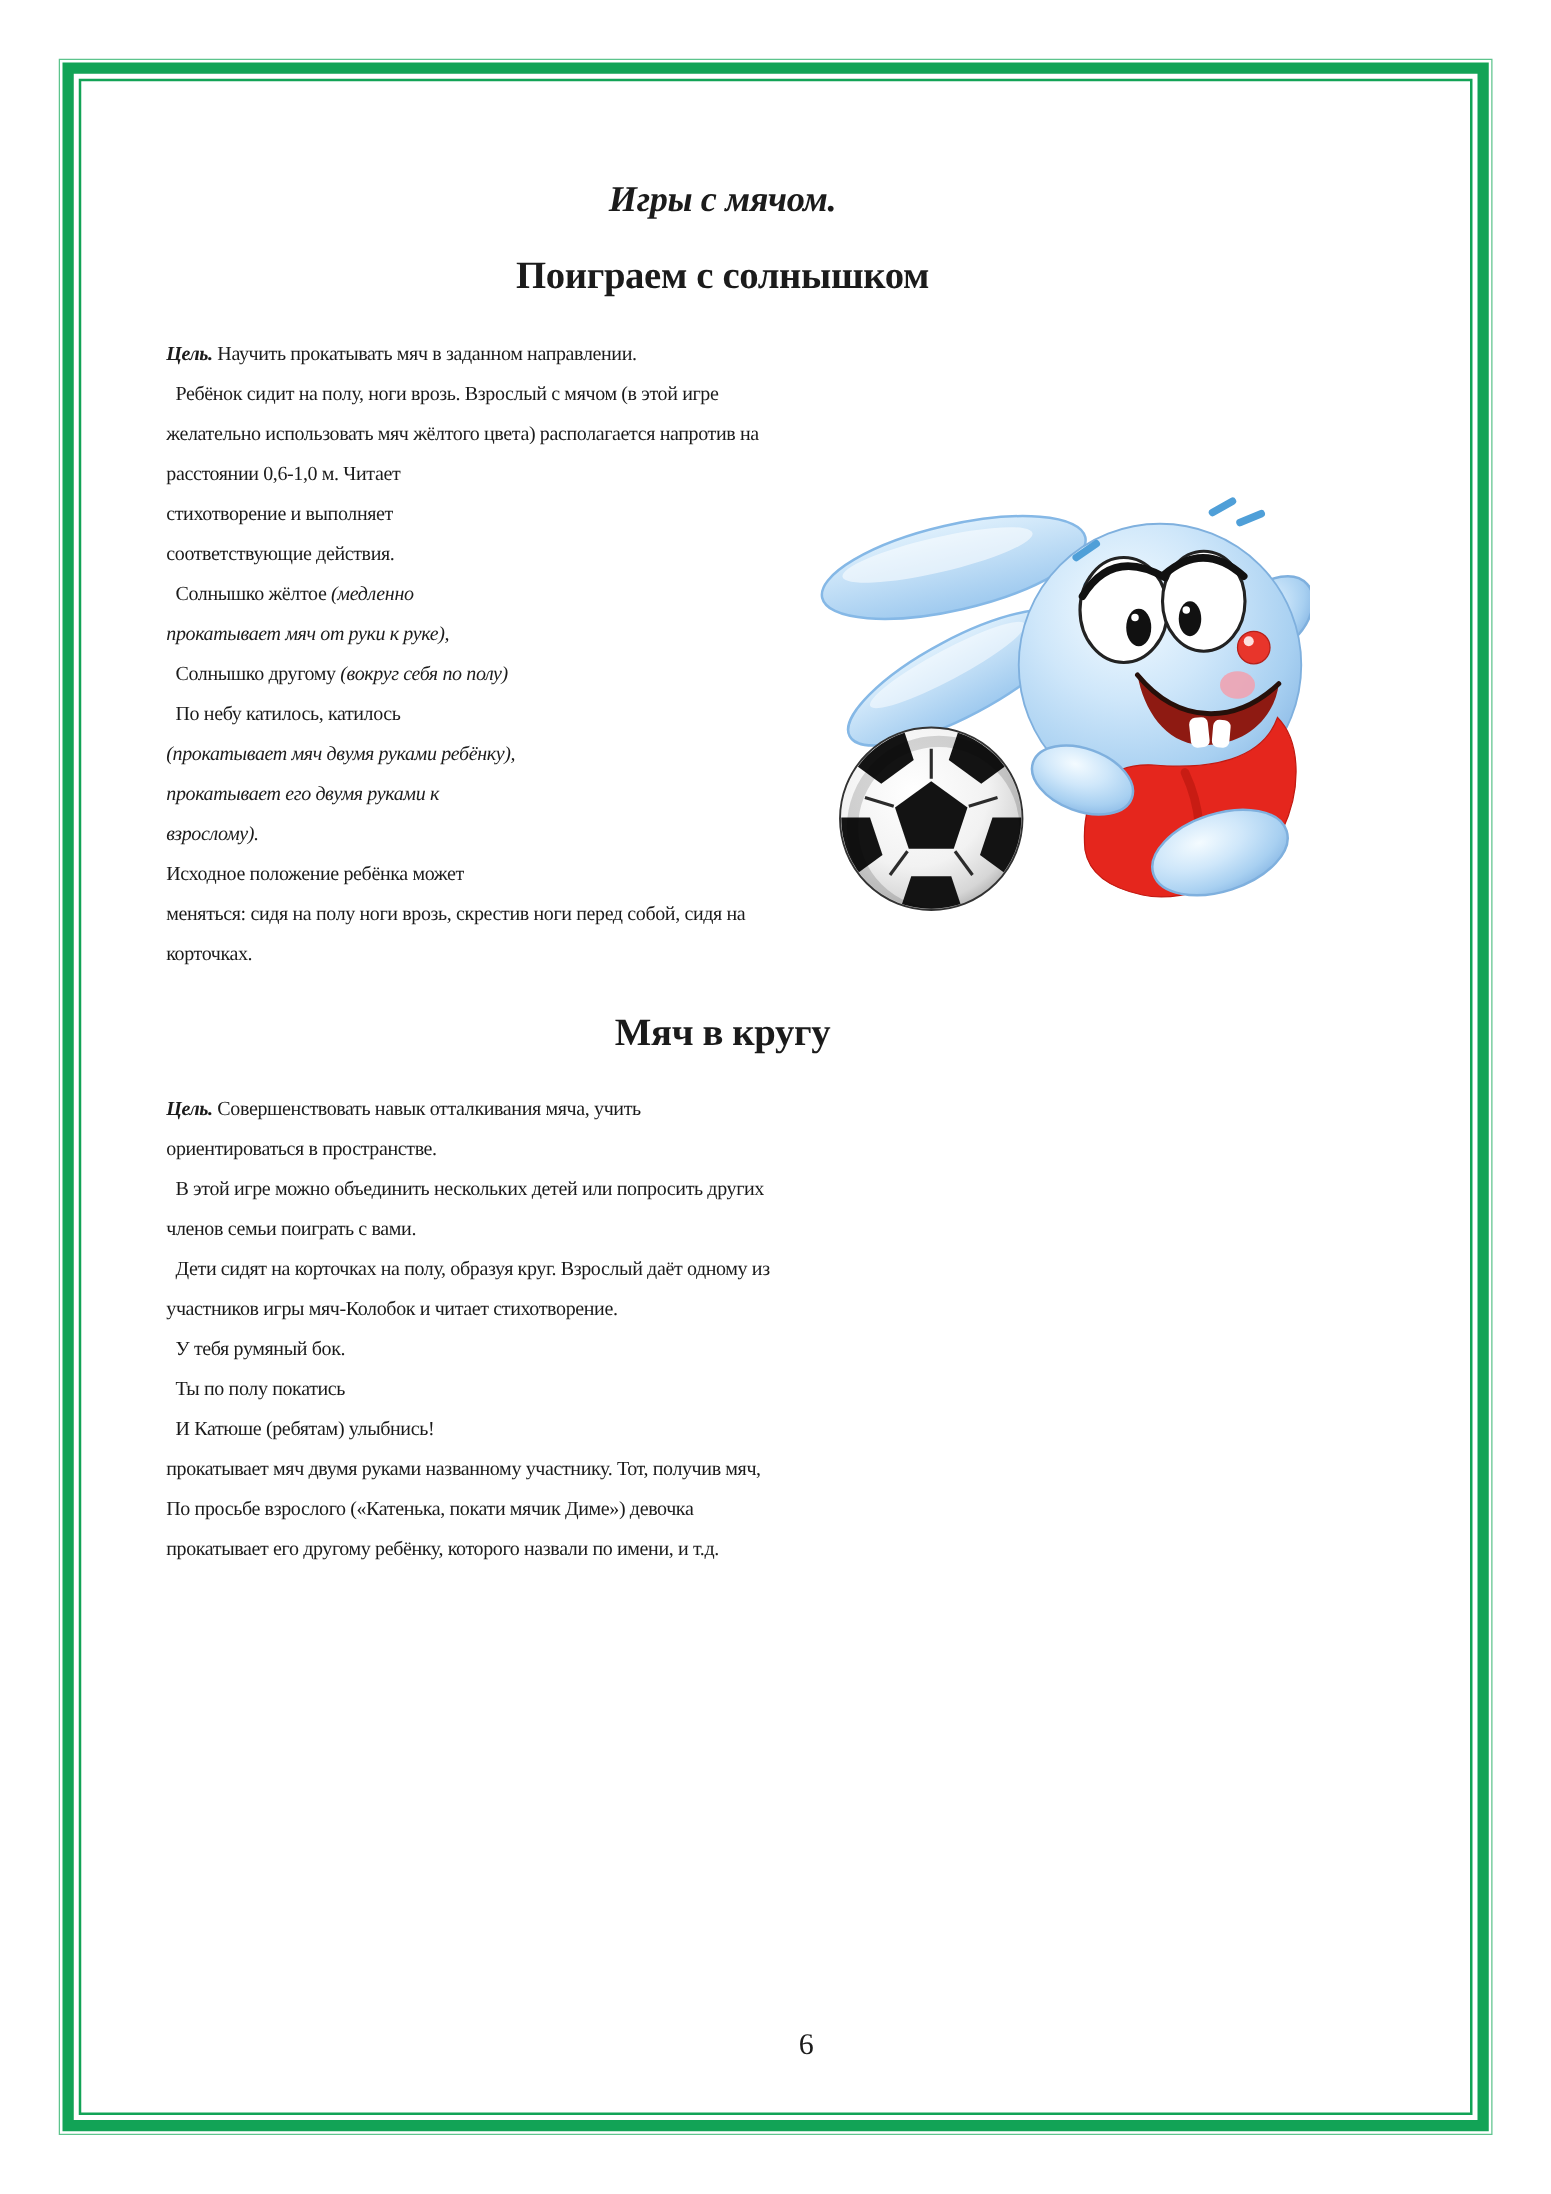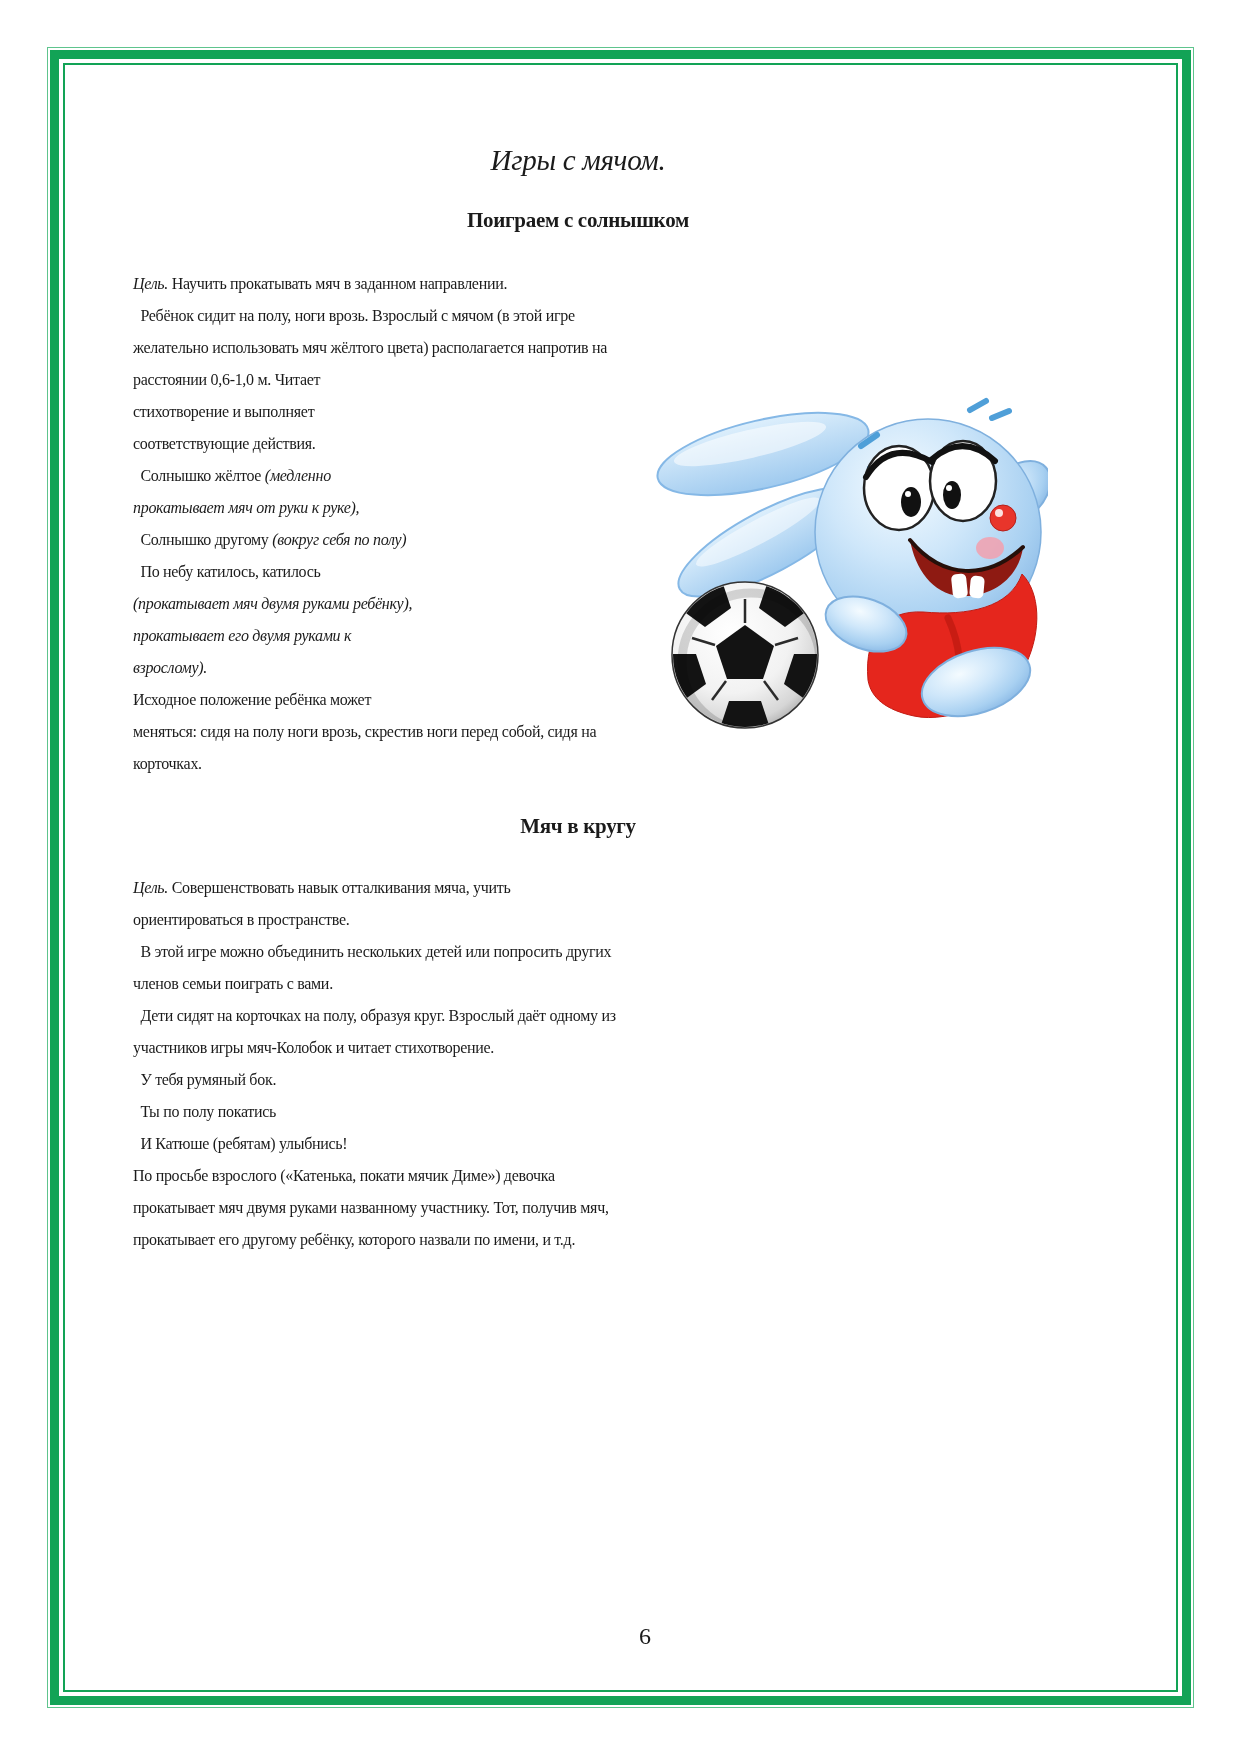--- a/index.html
+++ b/index.html
@@ -27,28 +27,28 @@
     letter-spacing: -0.3px;
     white-space: pre;
   }
   .line.title {
     height: 40px; line-height: 40px;
     font-size: 29px;
     font-weight: bold; font-style: italic;
     text-align: center;
   }
   .line.heading {
-    font-size: 21px;
+    font-size: 31px;
     font-weight: bold;
     text-align: center;
   }
   .line.gap { white-space: normal; }
   span.b  { font-weight: bold; }
   span.i  { font-style: italic; }
-  span.bi { font-weight: normal; font-style: italic; }
+  span.bi { font-weight: bold; font-style: italic; }
 
   #page-number {
     position: absolute;
     left: 133px; top: 1616px;
     width: 1024px; height: 40px; line-height: 40px;
     text-align: center;
     font-size: 24px;
   }
 
   #illustration {
@@ -90,22 +90,22 @@
     <div class="line gap" style="height: 30px; line-height: 30px;"></div>
     <div class="line body"><span class="bi">Цель.</span><span> Совершенствовать навык отталкивания мяча, учить</span></div>
     <div class="line body"><span>ориентироваться в пространстве.</span></div>
     <div class="line body"><span>  В этой игре можно объединить нескольких детей или попросить других</span></div>
     <div class="line body"><span>членов семьи поиграть с вами.</span></div>
     <div class="line body"><span>  Дети сидят на корточках на полу, образуя круг. Взрослый даёт одному из</span></div>
     <div class="line body"><span>участников игры мяч-Колобок и читает стихотворение.</span></div>
     <div class="line body"><span>  У тебя румяный бок.</span></div>
     <div class="line body"><span>  Ты по полу покатись</span></div>
     <div class="line body"><span>  И Катюше (ребятам) улыбнись!</span></div>
+    <div class="line body"><span>прокатывает мяч двумя руками названному участнику. Тот, получив мяч,</span></div>
     <div class="line body"><span>По просьбе взрослого («Катенька, покати мячик Диме») девочка</span></div>
-    <div class="line body"><span>прокатывает мяч двумя руками названному участнику. Тот, получив мяч,</span></div>
     <div class="line body"><span>прокатывает его другому ребёнку, которого назвали по имени, и т.д.</span></div>
     <div class="line gap" style="height: 30px; line-height: 30px;"></div>
   </div>
 
 <svg id="illustration" viewBox="0 0 430 365" xmlns="http://www.w3.org/2000/svg">
   <defs>
     <radialGradient id="bodyGrad" cx="38%" cy="30%" r="80%">
       <stop offset="0%" stop-color="#f4fbff"></stop>
       <stop offset="40%" stop-color="#cfe7fa"></stop>
       <stop offset="75%" stop-color="#a8d0f1"></stop>

